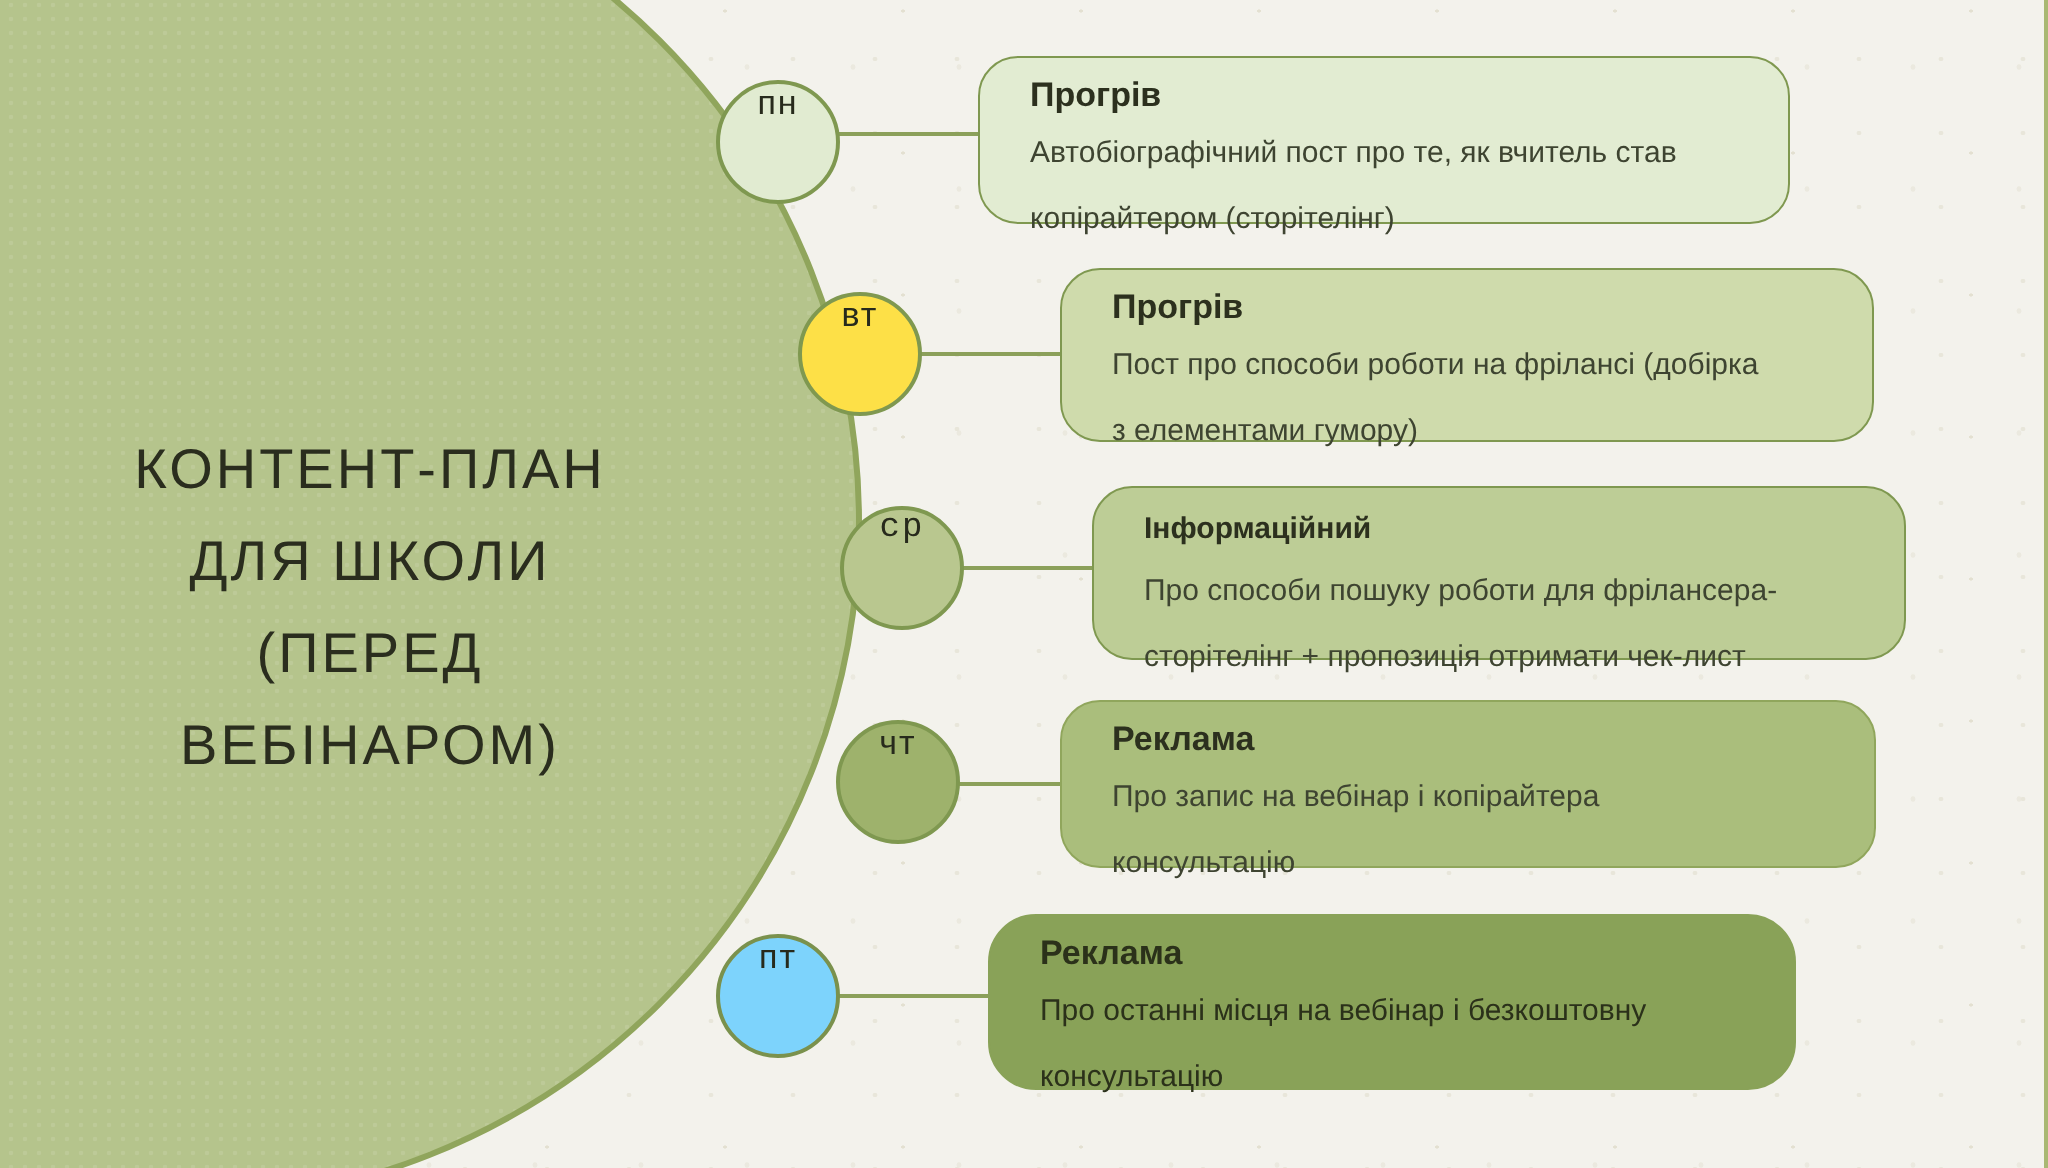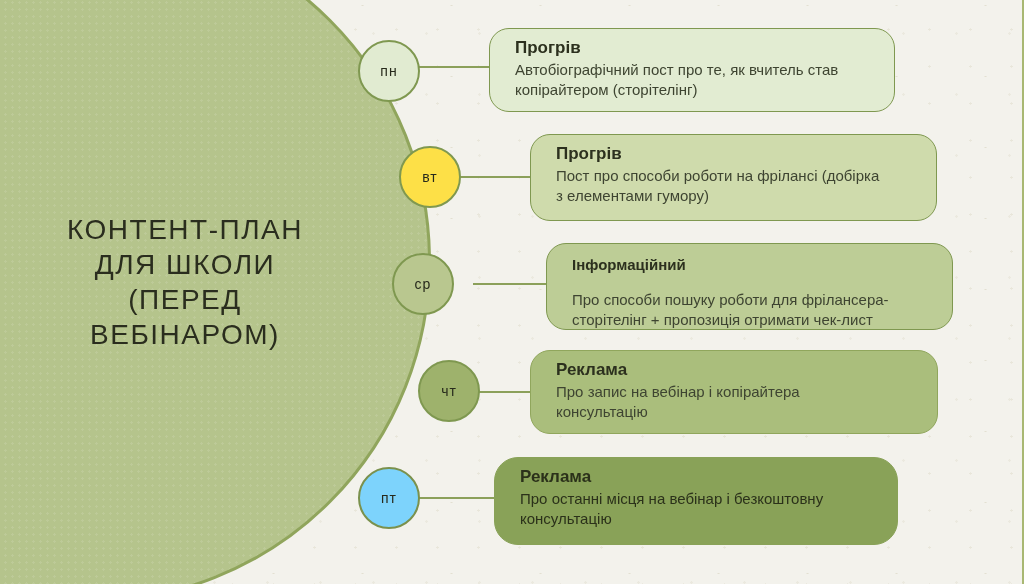--- a/index.html
+++ b/index.html
@@ -25,57 +25,57 @@
     border-radius:50%;box-sizing:border-box;border:3px solid #90a55c;
     background:#b5c48c;z-index:1;
   }
   .big-circle::after{ 
     content:"";position:absolute;inset:0;border-radius:50%;
     background-image:radial-gradient(rgba(255,255,255,.10) 1px, transparent 1.3px);
     background-size:7px 7px;
   }
   .main-title{
     position:absolute;left:30px;top:212px;width:310px;z-index:2;
-    text-align:center;color:#2a2d1e;font-size:28px;line-height:35px;
+    text-align:center;color:#2a2d1e;font-size:28px;line-height:46px;
     letter-spacing:1.5px;white-space:pre-line;font-weight:400;
   }
   
   .connector{position:absolute;height:2px;z-index:2;background:#8ba05a;}
   .row-0 .connector{left:419px;top:66px;width:72px;}
   .row-1 .connector{left:459px;top:176px;width:73px;}
   .row-2 .connector{left:473px;top:283px;width:75px;}
   .row-3 .connector{left:458px;top:391px;width:74px;}
   .row-4 .connector{left:418px;top:497px;width:81px;}
   
   .day-circle{
     position:absolute;width:62px;height:62px;border-radius:50%;
     box-sizing:border-box;border:2px solid #be185d;z-index:3;
-    display:flex;align-items:center;justify-content:center;
-    color:#272a1c;font-size:14px;letter-spacing:1px;font-weight:500;
+    display:flex;align-items:flex-start;justify-content:center;
+    color:#272a1c;font-size:17px;letter-spacing:1px;font-weight:500;
   }
   .row-0 .day-circle{left:358px;top:40px;}
   .row-1 .day-circle{left:399px;top:146px;}
-  .row-2 .day-circle{left:392px;top:253px;}
+  .row-2 .day-circle{left:420px;top:253px;font-family:Liberation Mono, monospace;}
   .row-3 .day-circle{left:418px;top:360px;}
   .row-4 .day-circle{left:358px;top:467px;}
   
   .card{
     position:absolute;box-sizing:border-box;z-index:2;
     border:1.5px solid #7f9850;border-radius:20px;
     padding:9px 40px 10px 25px;color:#30351f;
   }
   .row-0 .card{left:489px;top:28px;width:406px;height:84px;}
   .row-1 .card{left:530px;top:134px;width:407px;height:87px;}
   .row-2 .card{left:546px;top:243px;width:407px;height:87px;padding-top:12px;}
   .row-3 .card{left:530px;top:350px;width:408px;height:84px;}
   .row-4 .card{left:494px;top:457px;width:404px;height:88px;border-radius:24px;}
   .card-title{font-size:17px;font-weight:700;color:#2c301e;margin:0 0 2px 0;}
-  .row-2 .card-title{font-size:15px;font-weight:600;margin-bottom:17px;}
+  .row-2 .card-title{font-size:15px;font-weight:600;margin-bottom:6px;}
   .card-body{
-    font-size:15px;line-height:20px;color:#3e4431;
+    font-size:15px;line-height:33px;color:#3e4431;
     white-space:pre-line;margin:0;
   }
   .row-4 .card-title,.row-4 .card-body{color:#2b311a;}
 </style>
 </head>
 <body>
 
 <div class="stage" style="background: rgb(243, 242, 236);">
 
   <div class="big-circle" style="background: rgb(181, 196, 140); border-color: rgb(144, 165, 92);"></div>

